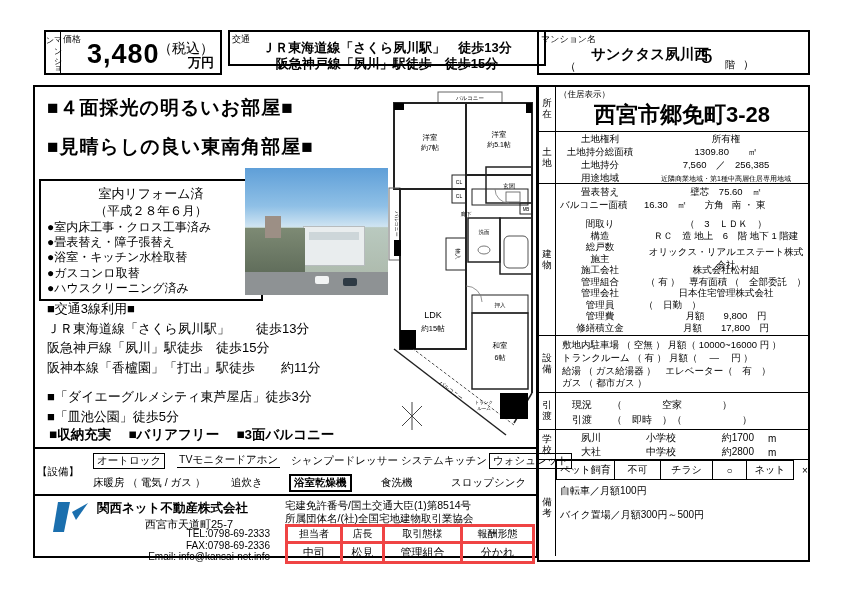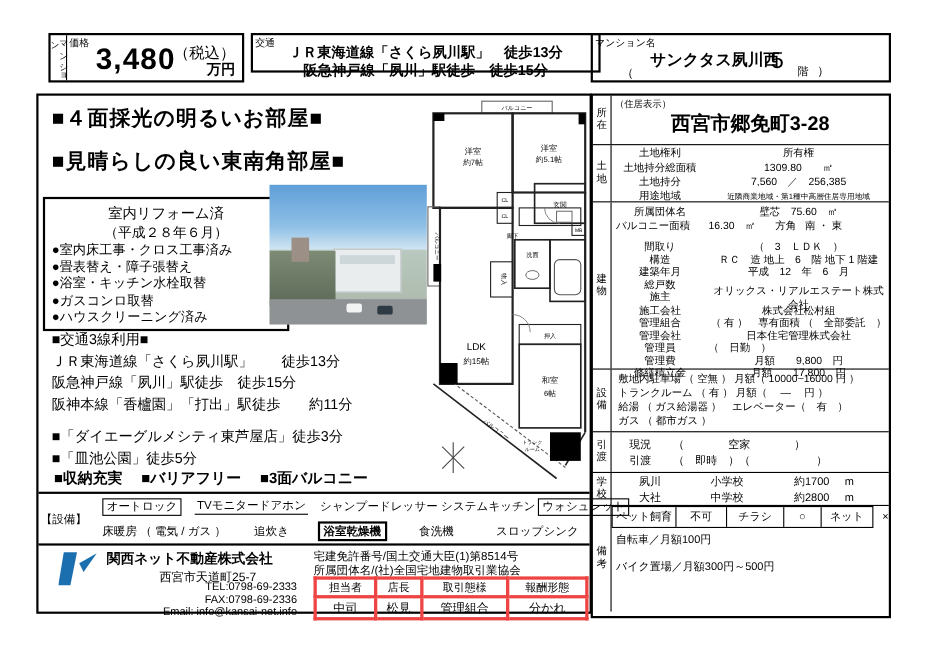--- a/index.html
+++ b/index.html
@@ -217,21 +217,21 @@
   </div>
 
   <div id="rightpanel" class="abs b2" style="left:537px;top:85px;width:273px;height:477px">
 
     <div class="r-row" style="height:45px">
       <div class="r-label">
           <span>所在</span>
         </div>
       <div class="r-content">
         <div class="abs" style="left:3px;top:2px;font-size:8.5px">（住居表示）</div>
-        <div class="abs" style="left:0;top:13px;width:100%;text-align:center;font-size:18px;font-weight:bold">西宮市郷免町3-28</div>
+        <div class="abs" style="left:0;top:13px;width:100%;text-align:center;font-size:22px;font-weight:bold">西宮市郷免町3-28</div>
       </div>
     </div>
 
     <div class="r-row" style="height:52px">
       <div class="r-label">
           <span>土地</span>
         </div>
       <div class="r-content" style="padding-top:1px">
         <div class="kv">
             <span class="k">土地権利</span>
@@ -251,41 +251,37 @@
           </div>
       </div>
     </div>
 
     <div class="r-row" style="height:152px">
       <div class="r-label">
           <span>建物</span>
         </div>
       <div class="r-content" style="padding-top:2px">
         <div class="kv">
-            <span class="k">所属団体名</span>
+            <span class="k">畳表替え</span>
             <span class="v">壁芯　75.60　㎡</span>
           </div>
         <div class="kv">
           <span class="k" style="text-align:left;padding-left:4px">バルコニー面積</span>
           <span>16.30　㎡</span>
           <span style="margin-left:18px">方角</span>
           <span style="margin-left:8px">南 ・ 東</span>
         </div>
         <div style="height:7px"></div>
         <div class="kv kv11">
             <span class="k">間取り</span>
             <span class="v">（　3　ＬＤＫ　）</span>
           </div>
         <div class="kv kv11">
             <span class="k">構造</span>
             <span class="v">ＲＣ　造 地上　6　階 地下 1 階建</span>
-          </div>
-        <div class="kv kv11">
-            <span class="k">建築年月</span>
-            <span class="v">平成　12　年　6　月</span>
           </div>
         <div class="kv kv11">
             <span class="k">総戸数</span>
           </div>
         <div class="kv kv11">
             <span class="k">施主</span>
             <span class="v">オリックス・リアルエステート株式会社</span>
           </div>
         <div class="kv kv11">
             <span class="k">施工会社</span>

